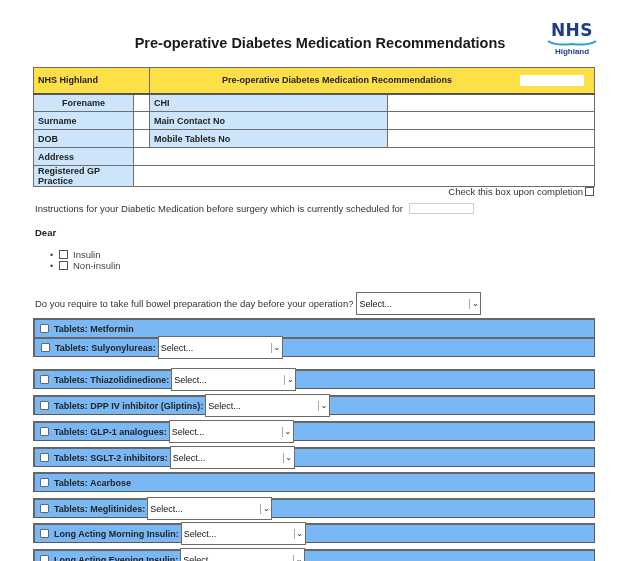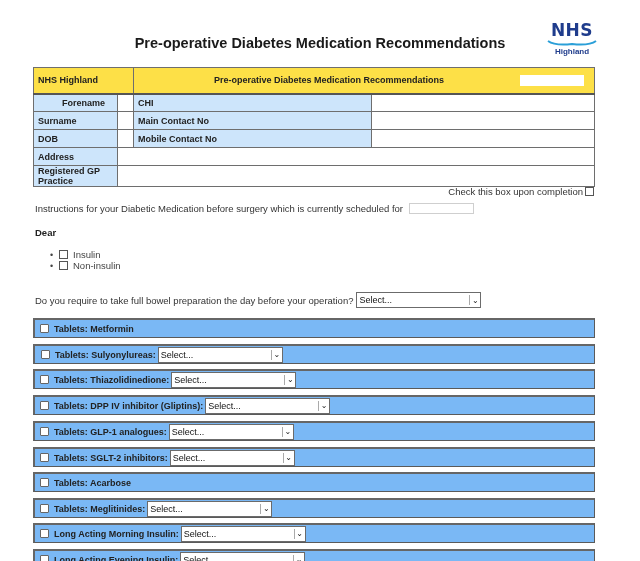--- a/index.html
+++ b/index.html
@@ -27,21 +27,21 @@
 
   .instructions { position: absolute; left: 35px; top: 203px; font-size: 9.5px; color: #333; display: flex; align-items: center; }
   .instructions .date-input { width: 65px; height: 11px; border: 1px solid #cfcfcf; margin-left: 6px; background:#fff; }
 
   .dear { position: absolute; left: 35px; top: 227px; font-size: 9.5px; font-weight: bold; color: #222; }
   .options { position: absolute; left: 50px; top: 249px; font-size: 9.5px; color: #444; }
   .options .opt { display: flex; align-items: center; height: 11px; gap: 5px; }
   .options .bullet { font-size: 9px; width: 4px; }
 
   .bowel { position: absolute; left: 35px; top: 292px; font-size: 9.5px; color: #333; font-family: "Liberation Sans", sans-serif; display: flex; align-items: center; gap: 3px; }
-  .select { display: inline-flex; align-items: center; justify-content: space-between; background: #fff; border: 1px solid #6b6b6b; height: 16px; font-size: 9px; font-weight: normal; color: #111; padding: 0 0 0 2px; font-family: "Liberation Sans", sans-serif; }
+  .select { display: inline-flex; align-items: center; justify-content: space-between; background: #fff; border: 1px solid #6b6b6b; height: 23px; font-size: 9px; font-weight: normal; color: #111; padding: 0 0 0 2px; font-family: "Liberation Sans", sans-serif; }
   .select .chev { width: 11px; height: 10px; border-left: 1px solid #aaa; display: flex; align-items: center; justify-content: center; font-size: 8px; color: #222; }
 
   .med-row { position: absolute; left: 33px; width: 562px; height: 20px; background: #7ab8f5; border: 1px solid #5a5a5a; border-top: 2px solid #666; border-left: 2px solid #666; display: flex; align-items: center; padding-left: 5px; font-size: 9px; font-weight: bold; color: #222; gap: 5px; margin-top: 11px; }
   .med-row .cb { width: 9px; height: 9px; border: 1px solid #666; border-radius: 1px; }
   .med-row .lbl-text { white-space: nowrap; }
   .med-row .select { margin-left: 0; }
 </style>
 </head>
 <body>
 
@@ -58,35 +58,35 @@
 <table class="patient">
   <tbody>
       <tr class="head">
     <td colspan="2" style="width:100px;">NHS Highland</td>
     <td colspan="2" class="head-title">
       <span>Pre-operative Diabetes Medication Recommendations</span>
       <span style="float:right; margin-right:6px;"><input class="head-input" value="" style=""></span>
     </td>
   </tr>
   <tr>
-    <td class="lbl" style="width:84px;padding-left:28px;">Forename</td>
+    <td class="lbl" style="width:100px;padding-left:28px;">Forename</td>
     <td class="val" style="width:16px;"></td>
     <td class="lbl" style="width:238px;">CHI</td>
     <td class="val"></td>
   </tr>
   <tr>
     <td class="lbl">Surname</td>
     <td class="val"></td>
     <td class="lbl">Main Contact No</td>
     <td class="val"></td>
   </tr>
   <tr>
     <td class="lbl">DOB</td>
     <td class="val"></td>
-    <td class="lbl">Mobile Contact No</td>
+    <td class="lbl">Mobile Tablets No</td>
     <td class="val"></td>
   </tr>
   <tr>
     <td class="lbl">Address</td>
     <td class="val" colspan="3"></td>
   </tr>
   <tr>
     <td class="lbl">Registered GP Practice</td>
     <td class="val" colspan="3"></td>
   </tr>
@@ -124,21 +124,21 @@
     <span>Select...</span>
     <span class="chev">⌄</span>
   </span>
 </div>
 
 <div id="med-container">
     <div class="med-row" style="top: 307px;">
       <span class="cb"></span>
       <span class="lbl-text">Tablets: Metformin</span>
     </div>
-    <div class="med-row" style="top: 333px; padding-left: 6px;">
+    <div class="med-row" style="top: 326px; padding-left: 6px;">
       <span class="cb"></span>
       <span class="lbl-text">Tablets: Sulyonylureas:</span>
       <span class="select" style="width: 125px; margin-left: -3px;">
         <span>Select...</span>
         <span class="chev">⌄</span>
       </span>
     </div>
     <div class="med-row" style="top: 358px;">
       <span class="cb"></span>
       <span class="lbl-text">Tablets: Thiazolidinedione:</span>

